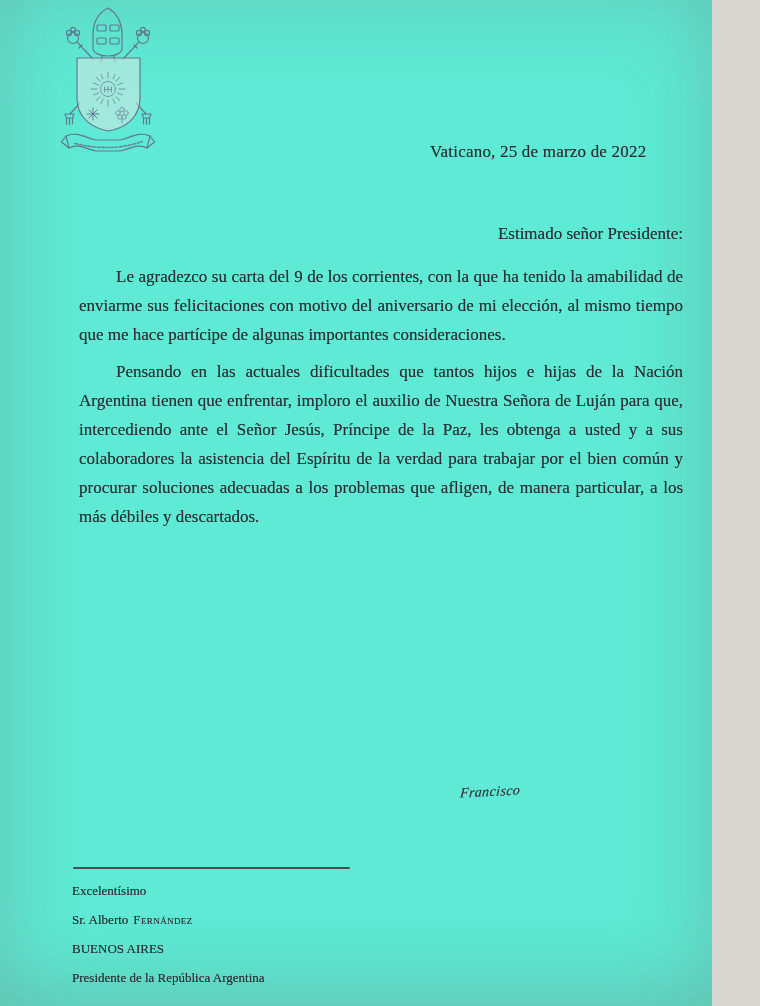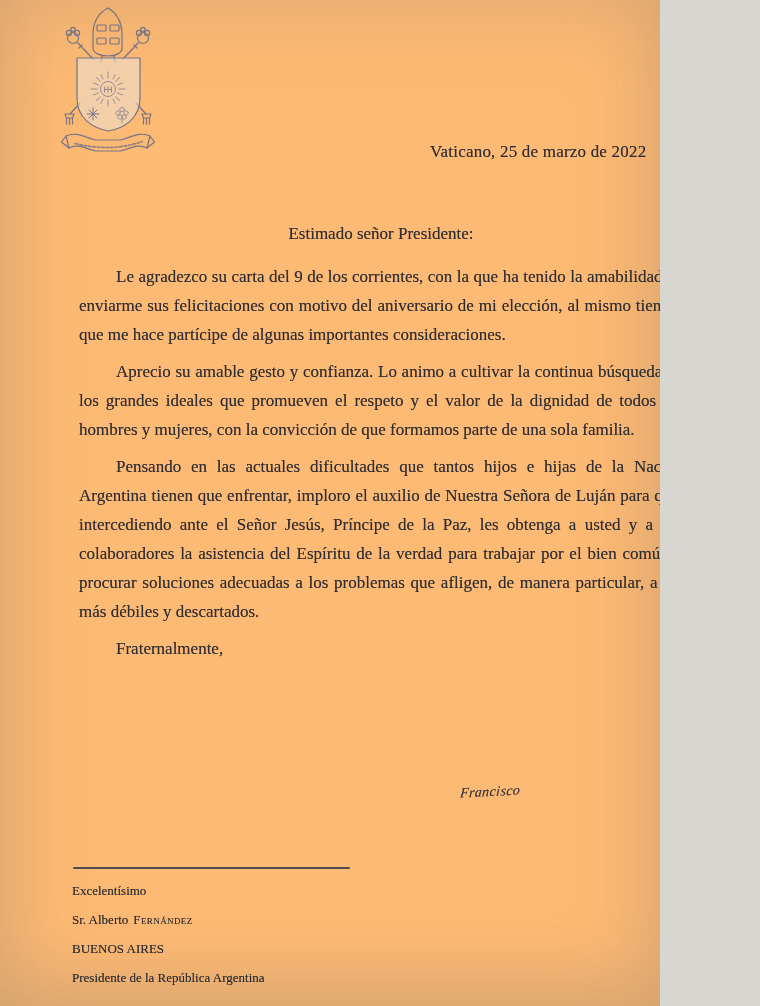--- a/index.html
+++ b/index.html
@@ -1,36 +1,36 @@
 <!DOCTYPE html>
 <html><head>
 <meta charset="utf-8">
 <style>
   html,body{margin:0;padding:0;}
   body{width:760px;height:1006px;background:#d8d6d0;}
   .page{
-    position:relative;width:660px;height:1006px;overflow:hidden;
+    position:relative;width:712px;height:1006px;overflow:hidden;
     background:linear-gradient(155deg,#edecе8 0%,#eae8e3 40%,#e6e4df 70%,#dedcd6 100%);
-    background-color:#fdba74;
+    background-color:#5eead4;
     box-shadow:inset 0 0 90px rgba(115,110,100,0.22), inset 0 -30px 60px rgba(110,105,95,0.12);
     font-family:"Liberation Serif", serif;
     color:#2e2d33;
   }
   .ink{ text-shadow:0 0 0.5px rgba(46,45,51,0.55); }
   .crest{ position:absolute; left:52px; top:5px; width:110px; height:148px; }
   .crest *{ vector-effect:non-scaling-stroke; }
   .dateline{
     position:absolute; left:430px; top:142px;
     font-size:17px; letter-spacing:0.2px; white-space:nowrap;
   }
   .body-text{
     position:absolute; left:79px; top:219px; width:604px;
     font-size:17px; line-height:29px; text-align:justify;
   }
-  .salutation{ margin:0 0 14px 0; text-align:center; }
+  .salutation{ margin:0 0 14px 0; text-align:right; }
   .para{ margin:0 0 8px 0; text-indent:37px; }
   .closing{ margin:8px 0 0 0; text-indent:37px; text-align:left; }
   .signature{
     position:absolute; left:460px; top:784px;
     font-size:14px; font-style:italic; letter-spacing:0.4px;
     color:#38373d; transform:rotate(-3deg) skewX(-8deg);
     text-shadow:0 0 0.4px rgba(56,55,61,0.6);
   }
   .divider{
     position:absolute; left:73px; top:867px; width:277px; height:2px;
@@ -103,23 +103,21 @@
       <path d="M14,131 L9.5,137 L17,143 M98,131 L102.5,137 L95,143"></path>
       <path d="M23,138.5 C35,141.5 45,142.5 56,142.5 C67,142.5 79,140.5 90,136.5" stroke-width="1.7" stroke-dasharray="2.6 1.9" opacity="0.8"></path>
     </g>
   </svg>
 
   <div class="dateline ink">Vaticano, 25 de marzo de 2022</div>
 
   <div class="body-text ink">
     <p class="salutation">Estimado señor Presidente:</p>
     <p class="para">Le agradezco su carta del 9 de los corrientes, con la que ha tenido la amabilidad de enviarme sus felicitaciones con motivo del aniversario de mi elección, al mismo tiempo que me hace partícipe de algunas importantes consideraciones.</p>
-    <p class="para">Aprecio su amable gesto y confianza. Lo animo a cultivar la continua búsqueda de los grandes ideales que promueven el respeto y el valor de la dignidad de todos los hombres y mujeres, con la convicción de que formamos parte de una sola familia.</p>
     <p class="para">Pensando en las actuales dificultades que tantos hijos e hijas de la Nación Argentina tienen que enfrentar, imploro el auxilio de Nuestra Señora de Luján para que, intercediendo ante el Señor Jesús, Príncipe de la Paz, les obtenga a usted y a sus colaboradores la asistencia del Espíritu de la verdad para trabajar por el bien común y procurar soluciones adecuadas a los problemas que afligen, de manera particular, a los más débiles y descartados.</p>
-    <p class="closing">Fraternalmente,</p>
   </div>
 
   <div class="signature">Francisco</div>
 
   <div class="divider"></div>
 
   <div class="recipient ink">
     <div>Excelentísimo</div>
     <div><span>Sr. Alberto</span><span class="sc">Fernández</span></div>
     <div>BUENOS AIRES</div>

